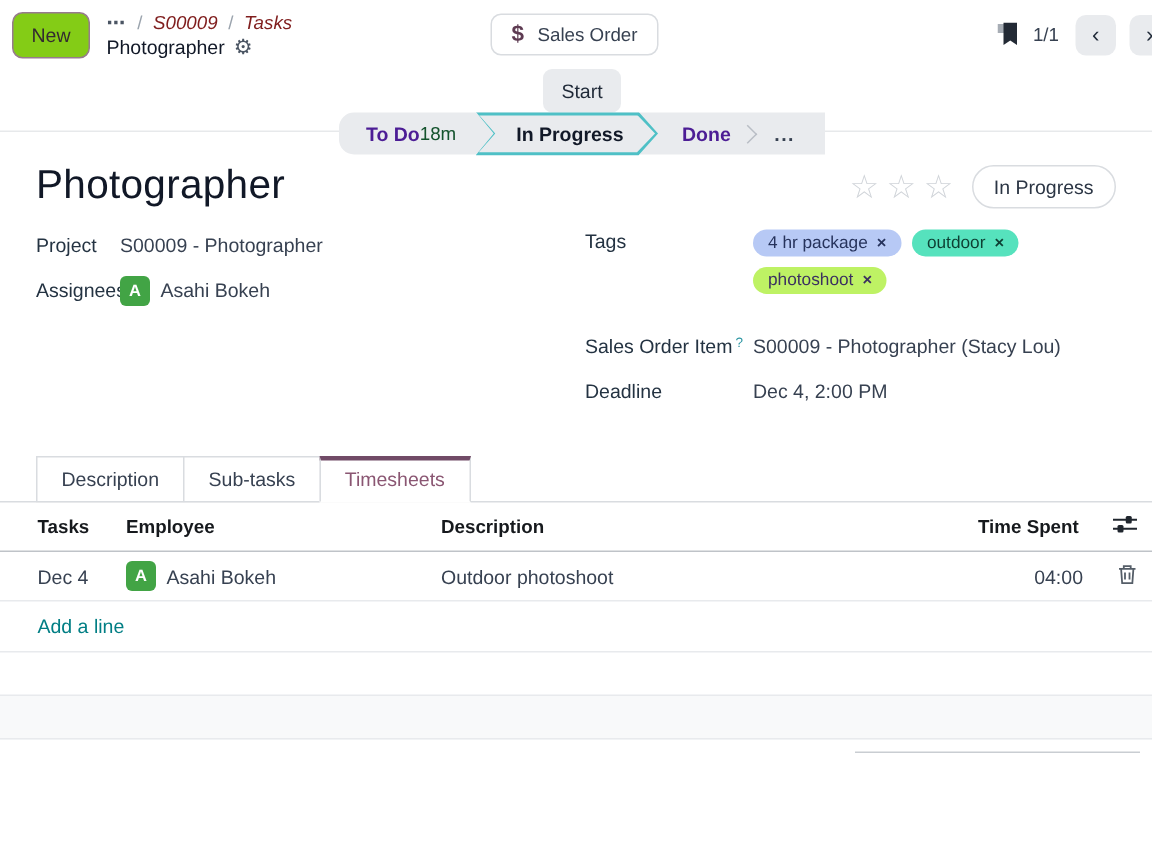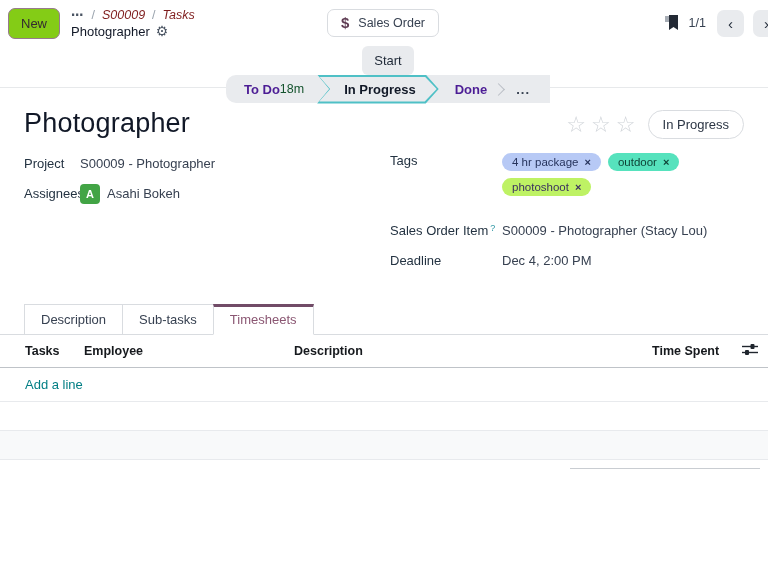--- a/index.html
+++ b/index.html
@@ -244,20 +244,41 @@
               <line x1="0" y1="3.5" x2="16" y2="3.5" stroke="#20262e" stroke-width="1.4"></line>
               <rect x="8.5" y="1" width="4" height="5" rx="1" fill="#20262e"></rect>
               <line x1="0" y1="9.5" x2="16" y2="9.5" stroke="#20262e" stroke-width="1.4"></line>
               <rect x="3" y="7" width="4" height="5" rx="1" fill="#20262e"></rect>
             </svg>
         </span>
       </th>
     </tr>
   </thead>
   <tbody>
+    <tr>
+      <td class="c-date">Dec 4</td>
+      <td>
+        <span class="emp-cell">
+          <span class="avatar">A</span>
+          <span>Asahi Bokeh</span>
+        </span>
+      </td>
+      <td>Outdoor photoshoot</td>
+      <td class="c-time">04:00</td>
+      <td class="c-action">
+        <span class="icon-btn">
+          <svg width="13" height="14" viewBox="0 0 13 14" fill="none" stroke="#555e68" stroke-width="1.2">
+              <path d="M1 3.2h11"></path>
+              <path d="M4.2 3.2V1.4h4.6v1.8"></path>
+              <path d="M2.4 3.2l.7 9.6h6.8l.7-9.6"></path>
+              <path d="M5 5.6v4.8M8 5.6v4.8"></path>
+            </svg>
+        </span>
+      </td>
+    </tr>
     <tr class="addline">
       <td colspan="5">Add a line</td>
     </tr>
     <tr class="empty-row">
         <td colspan="5"></td>
       </tr>
     <tr class="empty-row shade">
         <td colspan="5"></td>
       </tr>
   </tbody>

